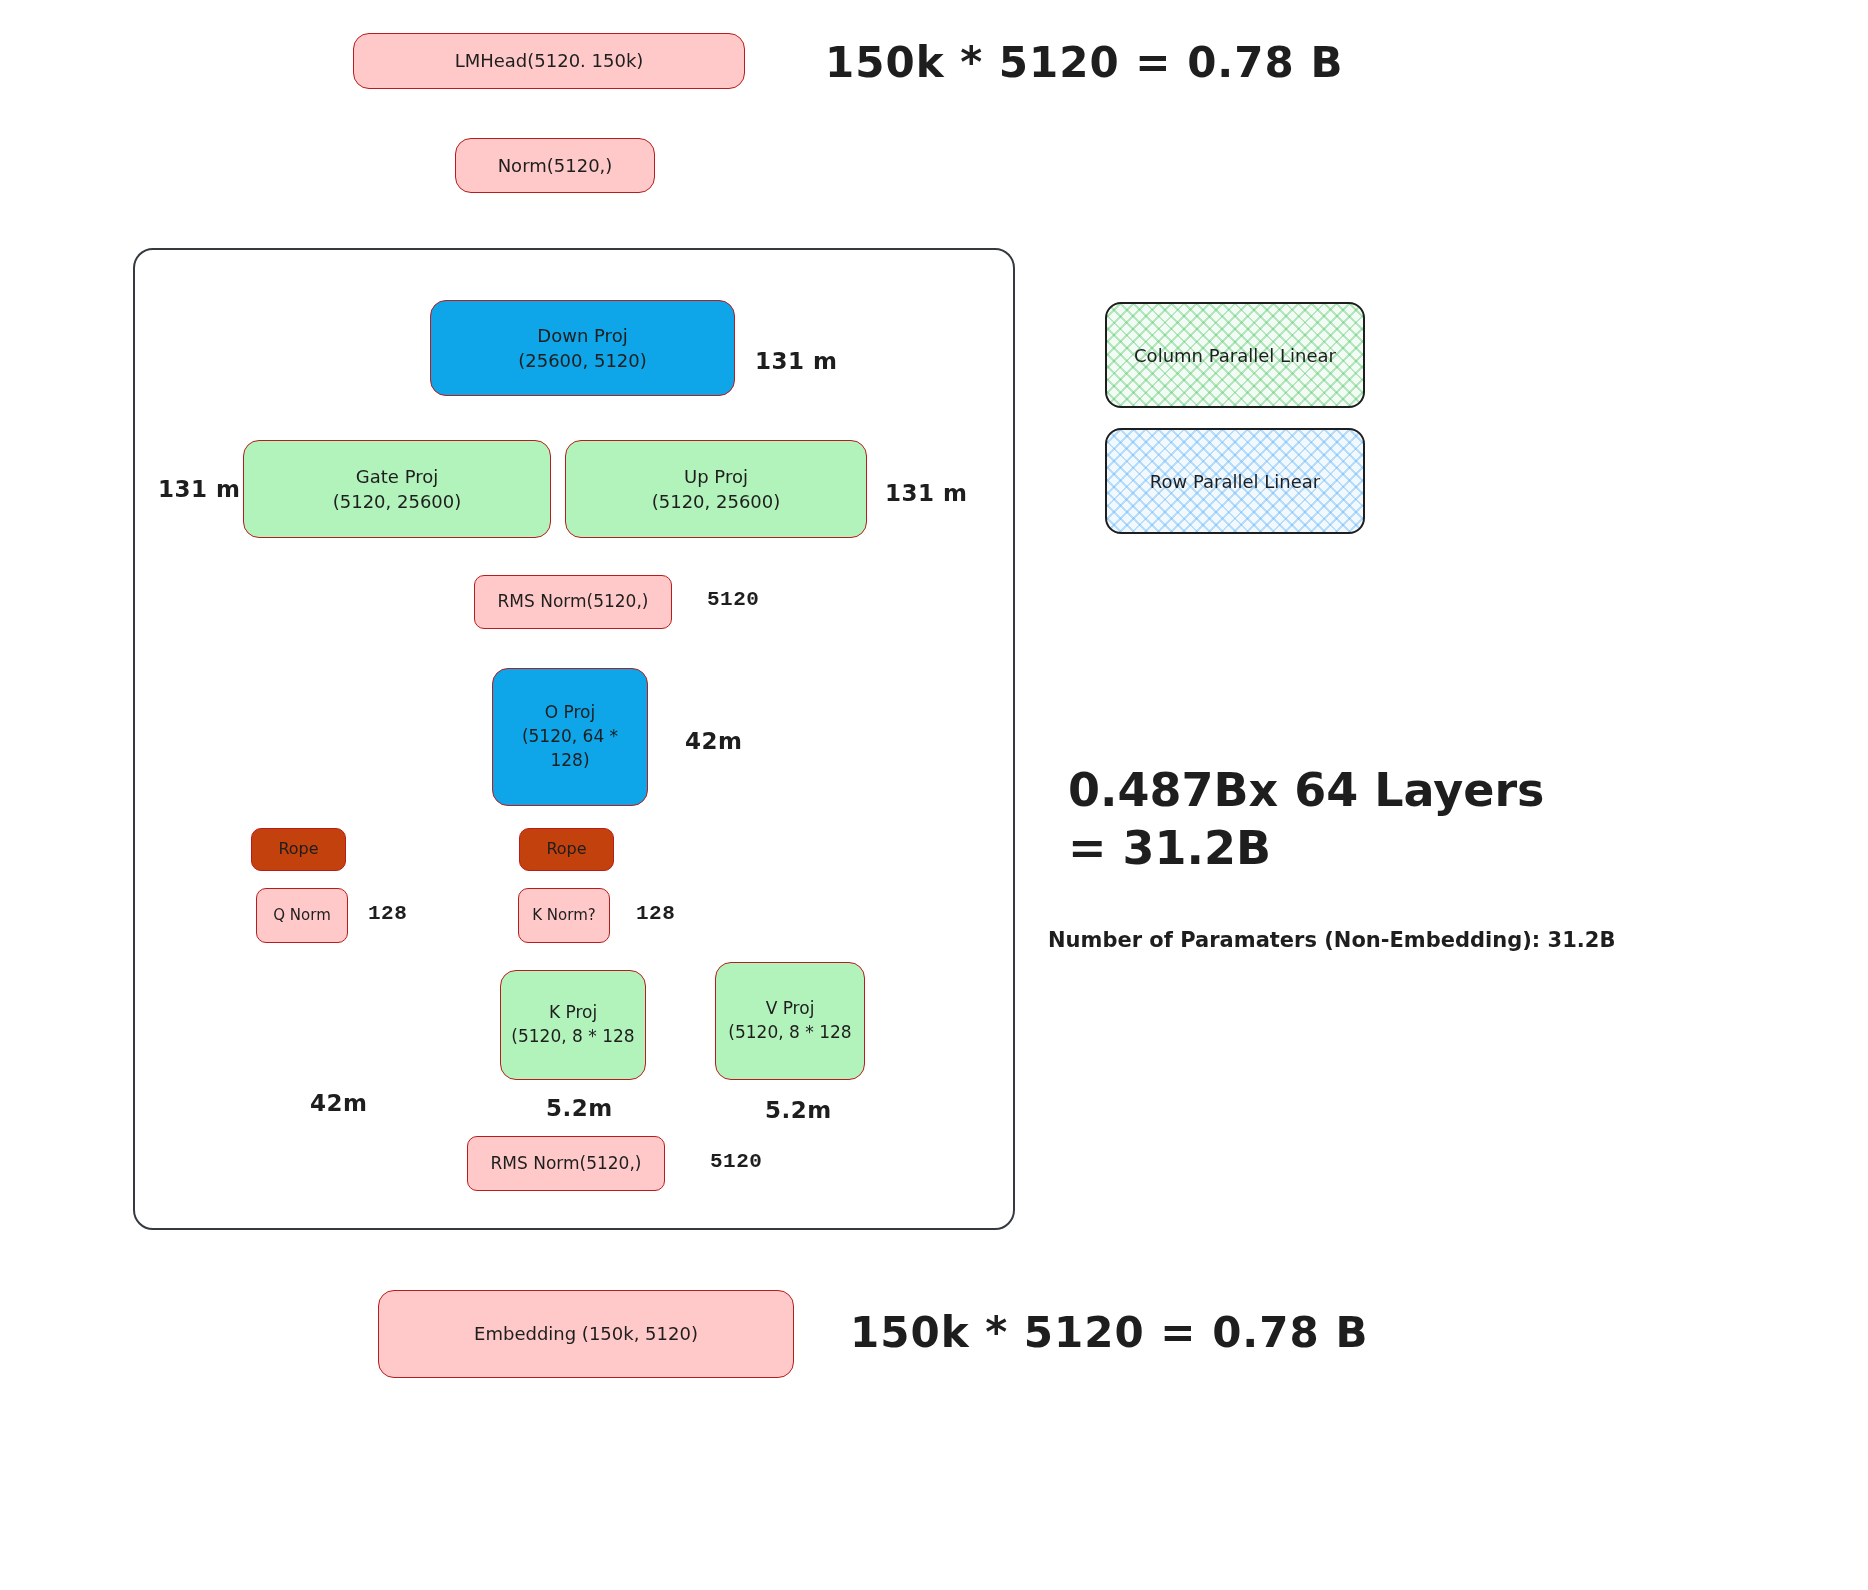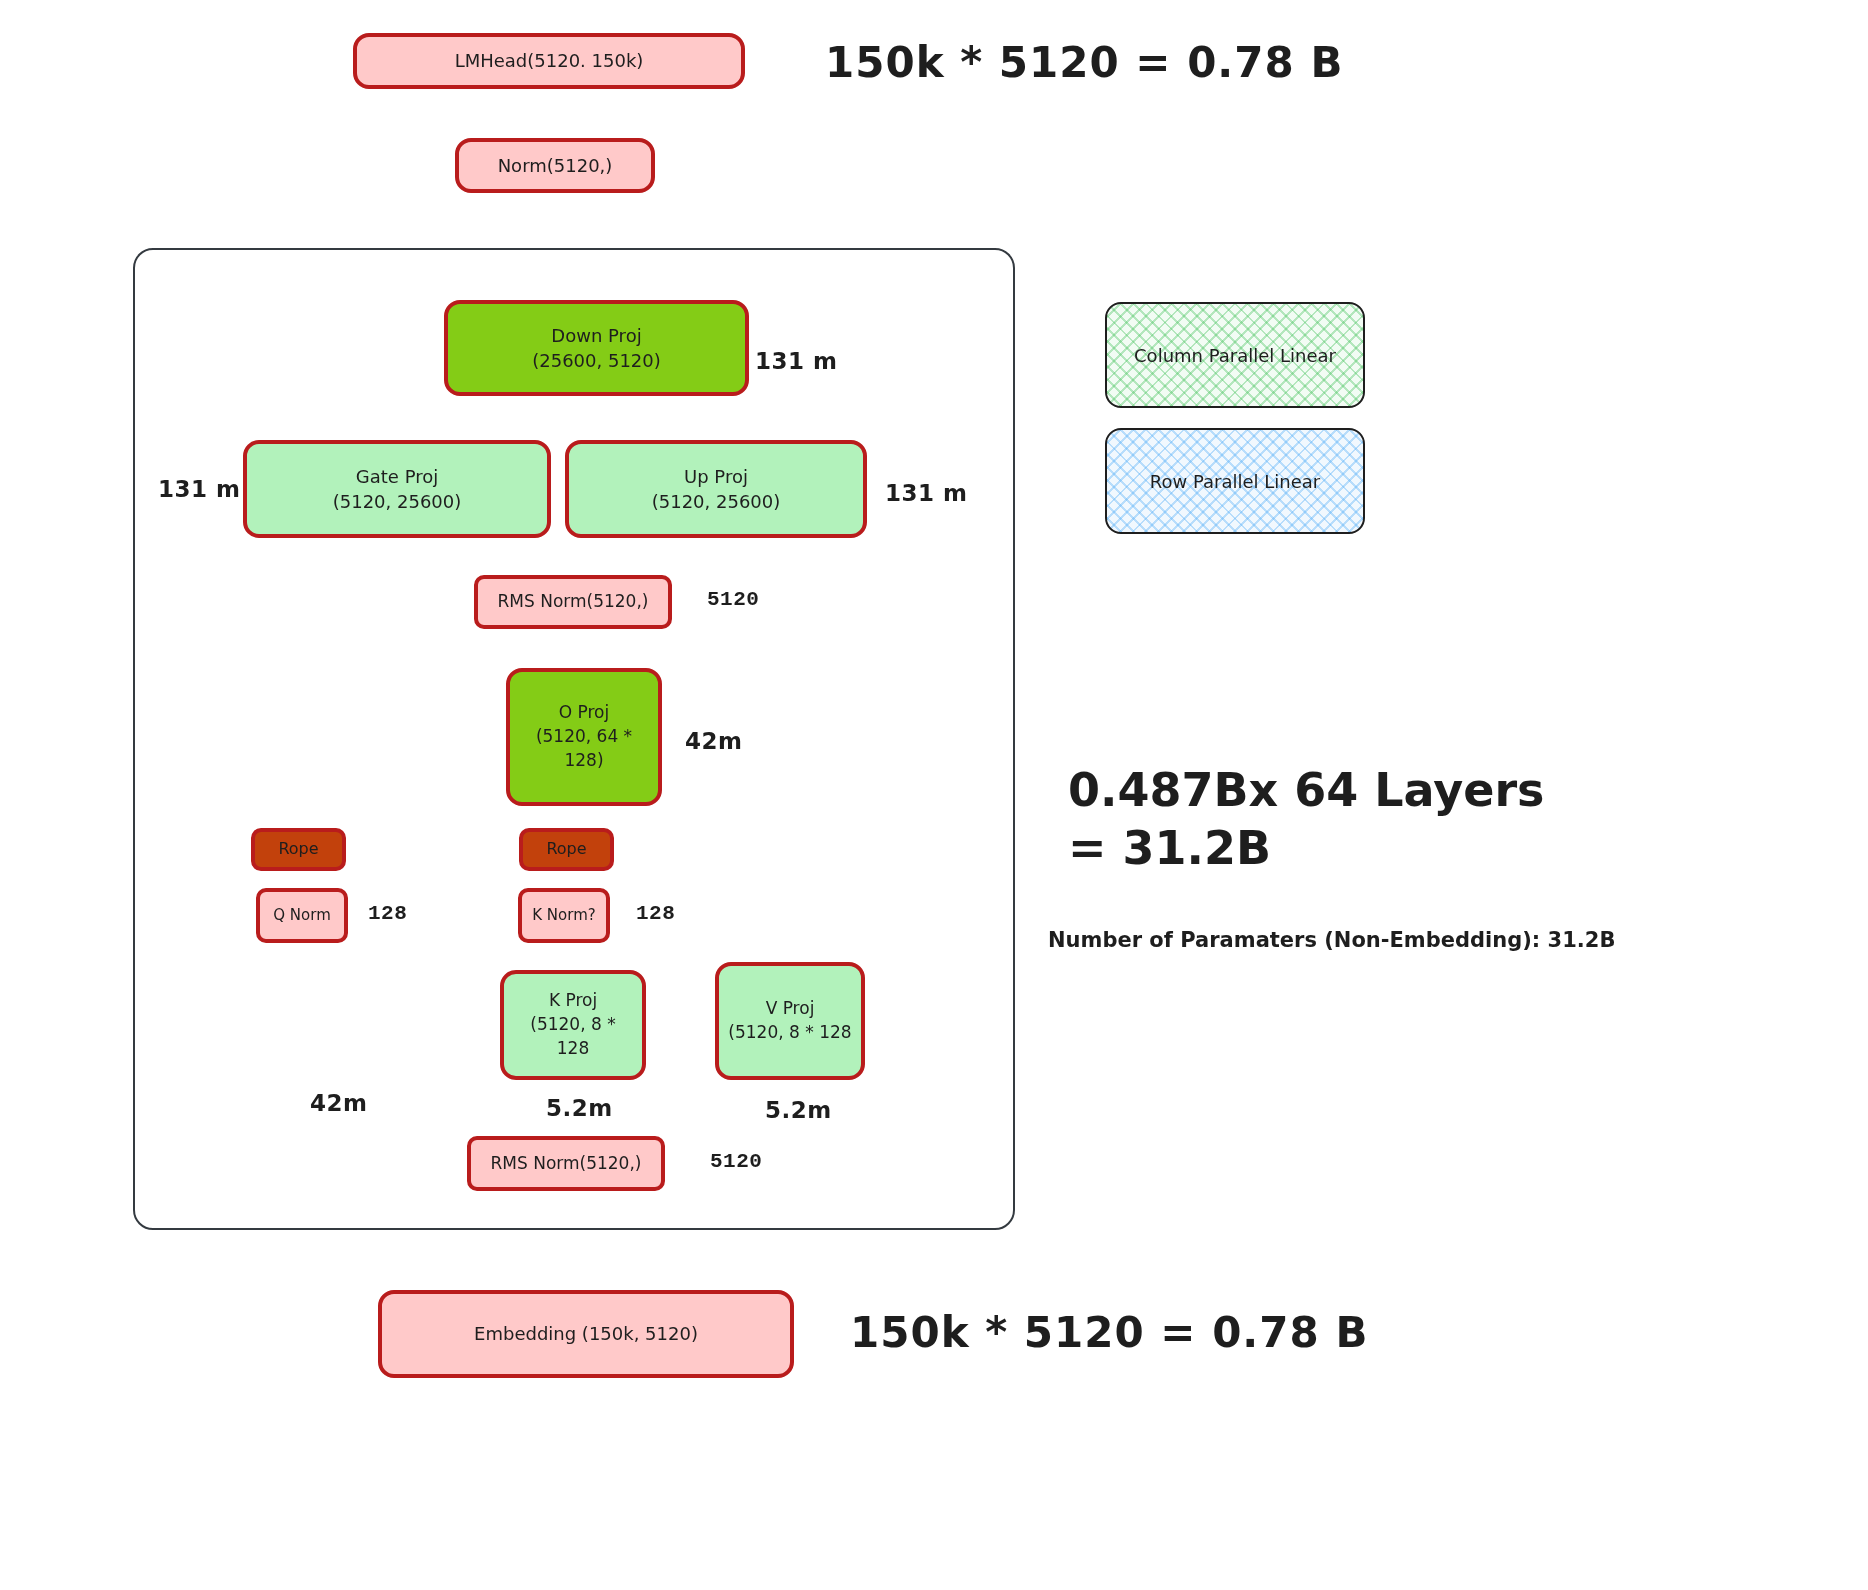--- a/index.html
+++ b/index.html
@@ -7,36 +7,36 @@
     position: relative;
     width: 1868px;
     height: 1590px;
     background: #ffffff;
     font-family: "DejaVu Sans", sans-serif;
     color: #1e1e1e;
     overflow: hidden;
   }
   .node {
     position: absolute;
-    border: 4px solid #b91c1c;
+    border: 1px solid #b91c1c;
     border-radius: 16px;
     display: flex;
     align-items: center;
     justify-content: center;
     text-align: center;
     font-size: 18px;
     line-height: 1.4;
     white-space: pre-line;
     box-sizing: border-box;
     padding: 4px 8px;
   }
   .sm { border-radius: 10px; font-size: 16px; }
   .pink  { background: #ffc9c9; }
   .green { background: #b2f2bb; }
-  .blue  { background: #84cc16; margin-left: 14px; }
+  .blue  { background: #0ea5e9; }
   .white { background: #c2410c; }
   .ellipse { border-radius: 50%; }
   .layer-box {
     position: absolute;
     border: 2px solid #343a40;
     border-radius: 20px;
     background: #ffffff;
   }
   .annot {
     position: absolute;

